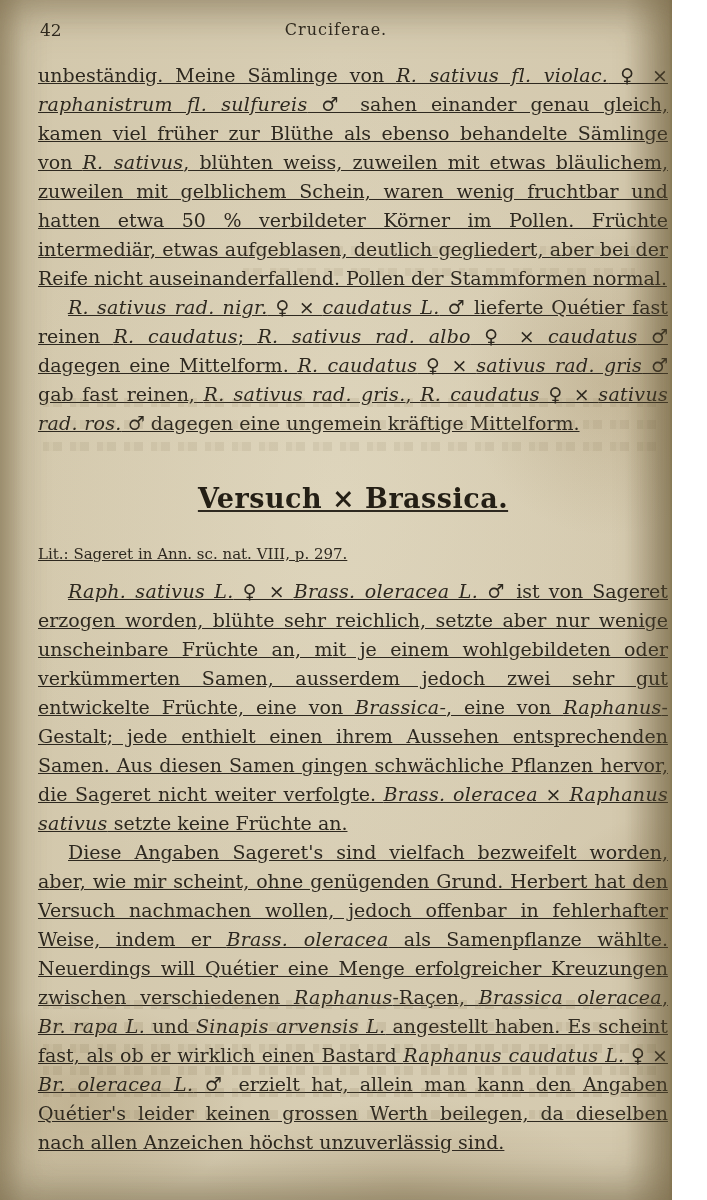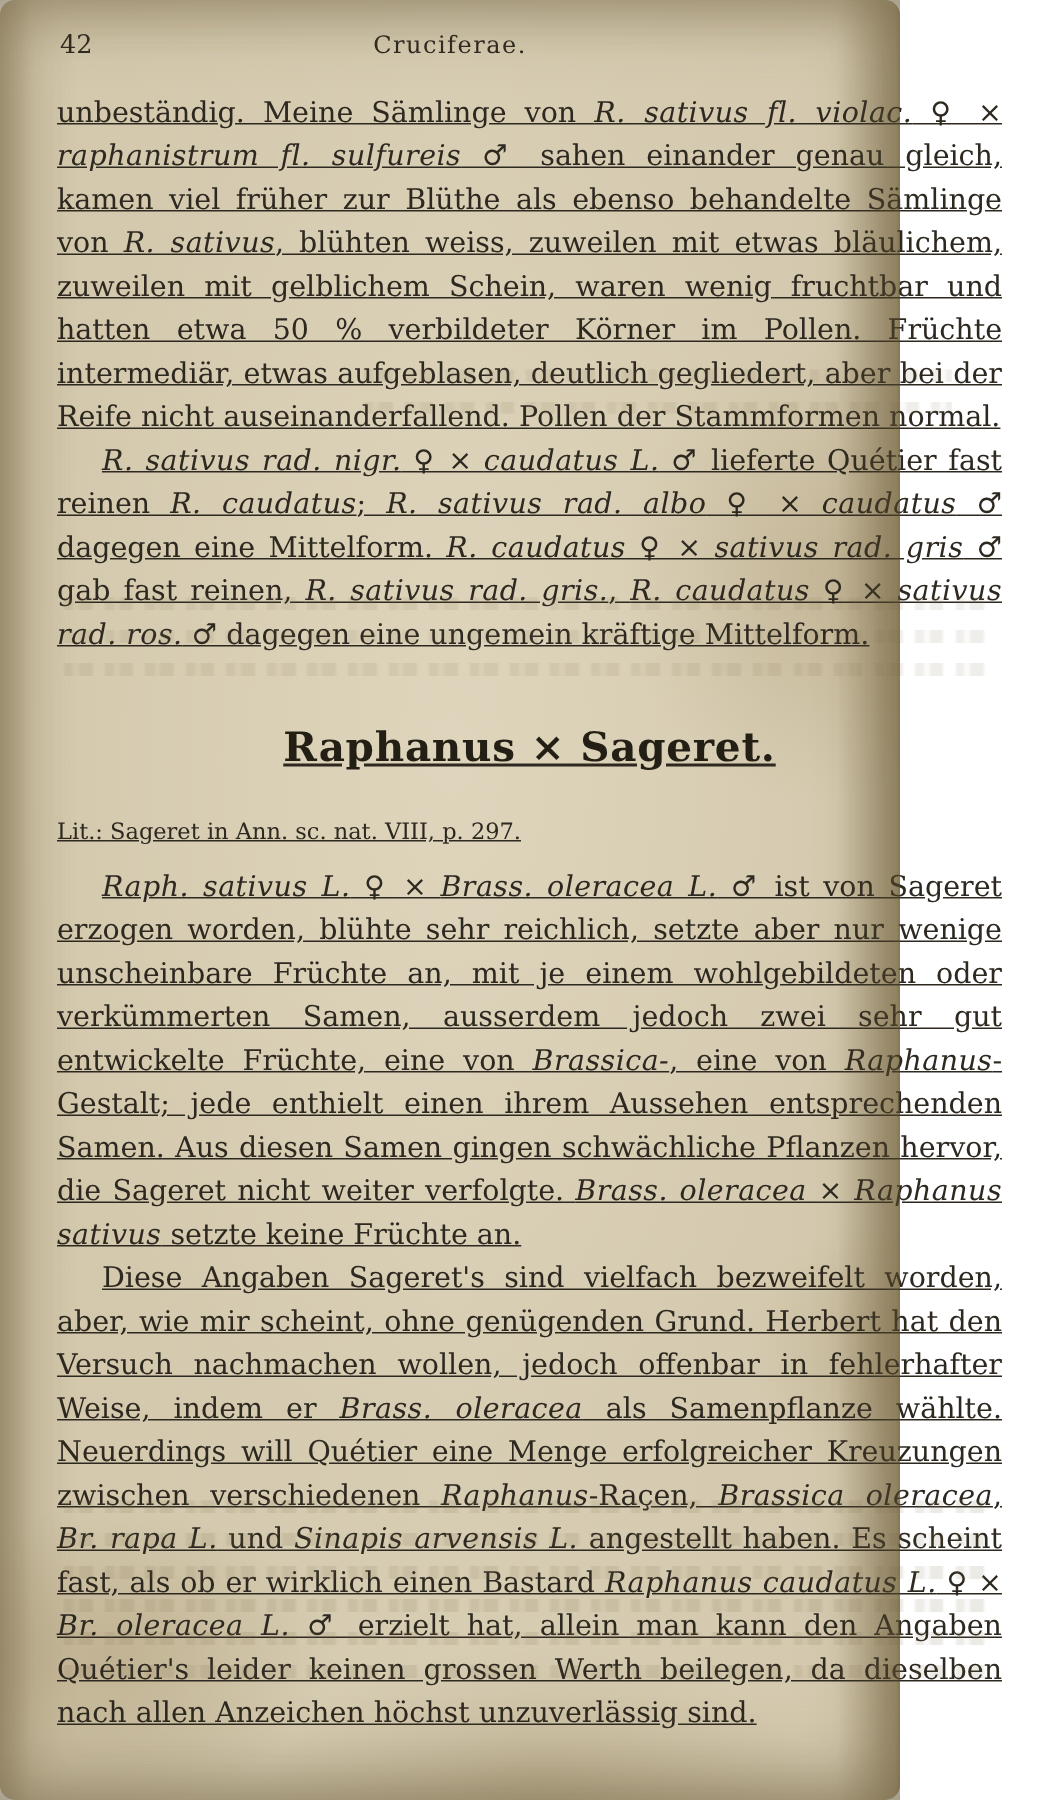--- a/index.html
+++ b/index.html
@@ -5,32 +5,31 @@
   html, body {
     margin: 0;
     padding: 0;
     width: 707px;
     height: 1200px;
     overflow: hidden;
     font-family: "DejaVu Serif", "Liberation Serif", serif;
   }
   .page {
     position: relative;
-    width: 600px;
+    width: 672px;
     height: 1200px;
     color: #2e2920;
     background:
       radial-gradient(ellipse 70% 55% at 50% 42%, rgba(235,228,205,.35), rgba(0,0,0,0) 70%),
       radial-gradient(ellipse 30% 18% at 90% 32%, rgba(150,128,86,.28), rgba(0,0,0,0) 70%),
       radial-gradient(ellipse 35% 12% at 12% 92%, rgba(146,124,82,.30), rgba(0,0,0,0) 70%),
       radial-gradient(ellipse 40% 10% at 60% 99%, rgba(150,130,90,.25), rgba(0,0,0,0) 75%),
       radial-gradient(ellipse 20% 10% at 97% 75%, rgba(146,124,82,.22), rgba(0,0,0,0) 70%),
       linear-gradient(90deg, #bfb294 0, #d3c8ac 3.5%, #d7cdb3 50%, #d4c9ae 93%, #b3a586 99.5%, #a2946f 100%),
       #d5cab0;
-    border-radius: 10px;
   }
   .edge-shade {
     position: absolute;
     inset: 0;
     pointer-events: none;
     box-shadow:
       inset 0 18px 40px rgba(104,88,56,.22),
       inset 0 -22px 45px rgba(104,88,56,.28),
       inset 18px 0 35px rgba(104,88,56,.20),
       inset -20px 0 38px rgba(104,88,56,.30);
@@ -105,21 +104,21 @@
 
   <header class="running-header">
     <span class="page-num">42</span>
     <span>Cruciferae.</span>
   </header>
 
   <main class="text-block">
     <p class="para"><span>unbeständig. Meine Sämlinge von </span><i>R. sativus fl. violac.</i><span> ♀ × </span><i>raphanistrum fl. sulfureis</i><span> ♂ sahen einander genau gleich, kamen viel früher zur Blüthe als ebenso behandelte Sämlinge von </span><i>R. sativus</i><span>, blühten weiss, zuweilen mit etwas bläulichem, zuweilen mit gelblichem Schein, waren wenig fruchtbar und hatten etwa 50 % verbildeter Körner im Pollen. Früchte intermediär, etwas aufgeblasen, deutlich gegliedert, aber bei der Reife nicht auseinanderfallend. Pollen der Stammformen normal.</span></p>
     <p class="para indent"><i>R. sativus rad. nigr.</i><span> ♀ × </span><i>caudatus L.</i><span> ♂ lieferte Quétier fast reinen </span><i>R. caudatus</i><span>; </span><i>R. sativus rad. albo</i><span> ♀ × </span><i>caudatus</i><span> ♂ dagegen eine Mittelform. </span><i>R. caudatus</i><span> ♀ × </span><i>sativus rad. gris</i><span> ♂ gab fast reinen, </span><i>R. sativus rad. gris.</i><span>, </span><i>R. caudatus</i><span> ♀ × </span><i>sativus rad. ros.</i><span> ♂ dagegen eine ungemein kräftige Mittelform.</span></p>
 
-    <h1 class="section-heading">Raphanus × Sageret.</h1>
+    <h1 class="section-heading">Versuch × Brassica.</h1>
 
     <p class="lit-line">Lit.: Sageret in Ann. sc. nat. VIII, p. 297.</p>
 
     <p class="para indent"><i>Raph. sativus L.</i><span> ♀ × </span><i>Brass. oleracea L.</i><span> ♂ ist von Sageret erzogen worden, blühte sehr reichlich, setzte aber nur wenige unscheinbare Früchte an, mit je einem wohlgebildeten oder verkümmerten Samen, ausserdem jedoch zwei sehr gut entwickelte Früchte, eine von </span><i>Brassica-</i><span>, eine von </span><i>Raphanus</i><span>-Gestalt; jede enthielt einen ihrem Aussehen entsprechenden Samen. Aus diesen Samen gingen schwächliche Pflanzen hervor, die Sageret nicht weiter verfolgte. </span><i>Brass. oleracea × Raphanus sativus</i><span> setzte keine Früchte an.</span></p>
     <p class="para indent"><span>Diese Angaben Sageret's sind vielfach bezweifelt worden, aber, wie mir scheint, ohne genügenden Grund. Herbert hat den Versuch nachmachen wollen, jedoch offenbar in fehlerhafter Weise, indem er </span><i>Brass. oleracea</i><span> als Samenpflanze wählte. Neuerdings will Quétier eine Menge erfolgreicher Kreuzungen zwischen verschiedenen </span><i>Raphanus</i><span>-Raçen, </span><i>Brassica oleracea</i><span>, </span><i>Br. rapa L.</i><span> und </span><i>Sinapis arvensis L.</i><span> angestellt haben. Es scheint fast, als ob er wirklich einen Bastard </span><i>Raphanus caudatus L.</i><span> ♀ × </span><i>Br. oleracea L.</i><span> ♂ erzielt hat, allein man kann den Angaben Quétier's leider keinen grossen Werth beilegen, da dieselben nach allen Anzeichen höchst unzuverlässig sind.</span></p>
 
   </main>
 
   <div class="ghost ghost-1"></div>
   <div class="ghost ghost-2"></div>

